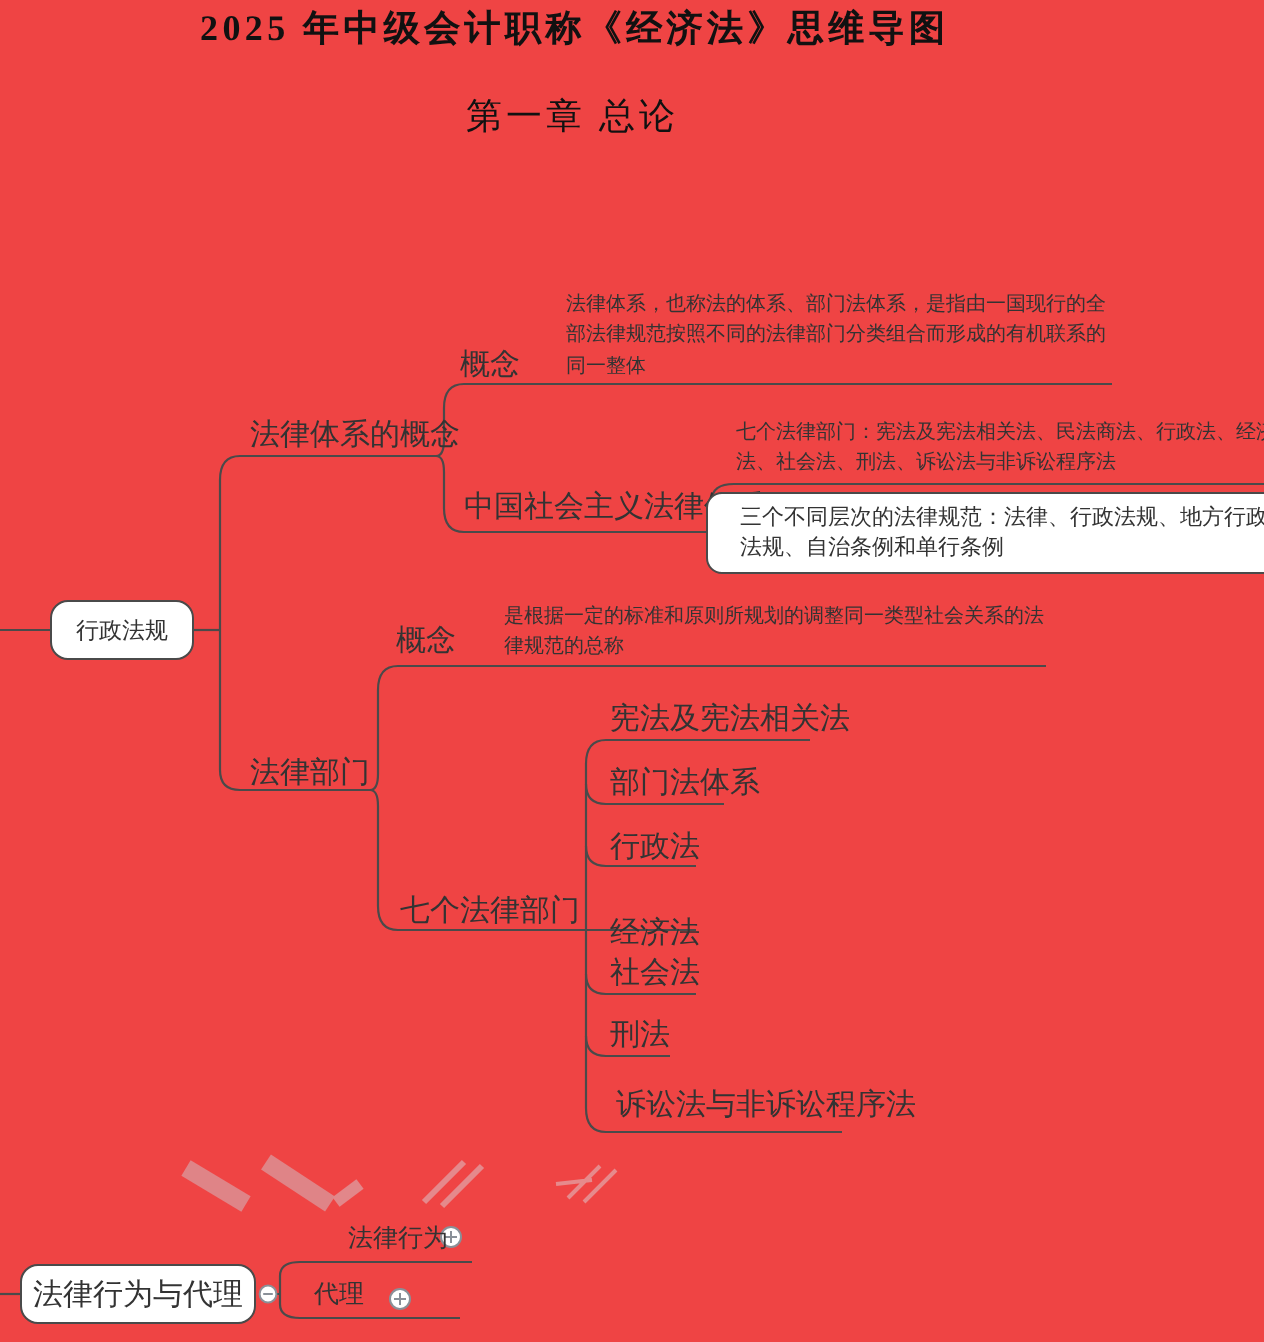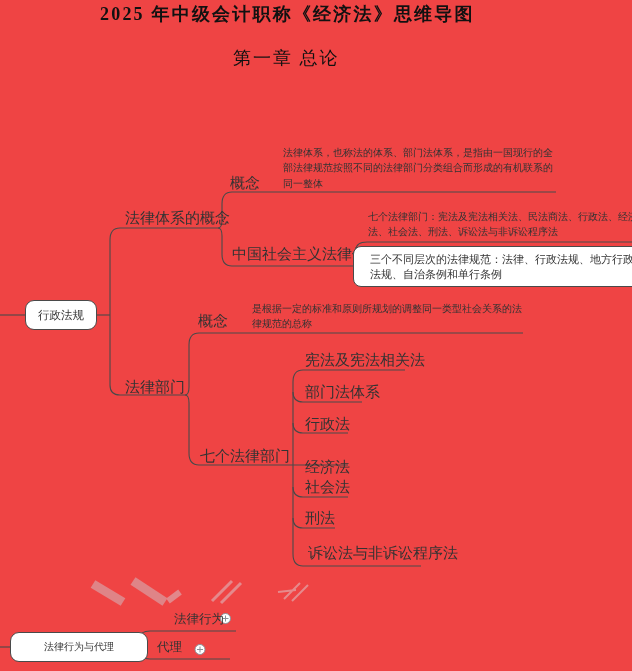--- a/index.html
+++ b/index.html
@@ -16,21 +16,21 @@
     position:absolute;left:233px;top:46px;font-family:"Liberation Serif", serif;
     font-weight:normal;font-size:18px;letter-spacing:2px;color:#111;white-space:nowrap;
   }
   .lbl{position:absolute;font-size:15px;line-height:13px;color:#333;white-space:nowrap;}
   .note{position:absolute;font-size:10px;line-height:15.4px;color:#333;width:278px;word-break:break-all;}
   .box-node{
     position:absolute;border:1.2px solid #4a4a4a;border-radius:9px;background:#fff;
     display:flex;align-items:center;justify-content:center;box-sizing:border-box;
   }
   .root1{left:25px;top:300px;width:72px;height:30px;font-size:11.5px;}
-  .root2{left:10px;top:632px;width:138px;height:30px;font-size:10px;}
+  .root2{left:10px;top:632px;width:118px;height:30px;font-size:15px;}
   .box-sange{left:353px;top:246px;width:300px;height:41px;border-radius:8px;
     display:block;}
   .box-sange .inner{padding:5px 8px 0 16px;font-size:11px;line-height:15.4px;width:270px;word-break:break-all;}
   .leaf2{position:absolute;font-size:12.5px;color:#333;white-space:nowrap;}
 </style>
 </head>
 <body>
 
 <div class="page">
 

